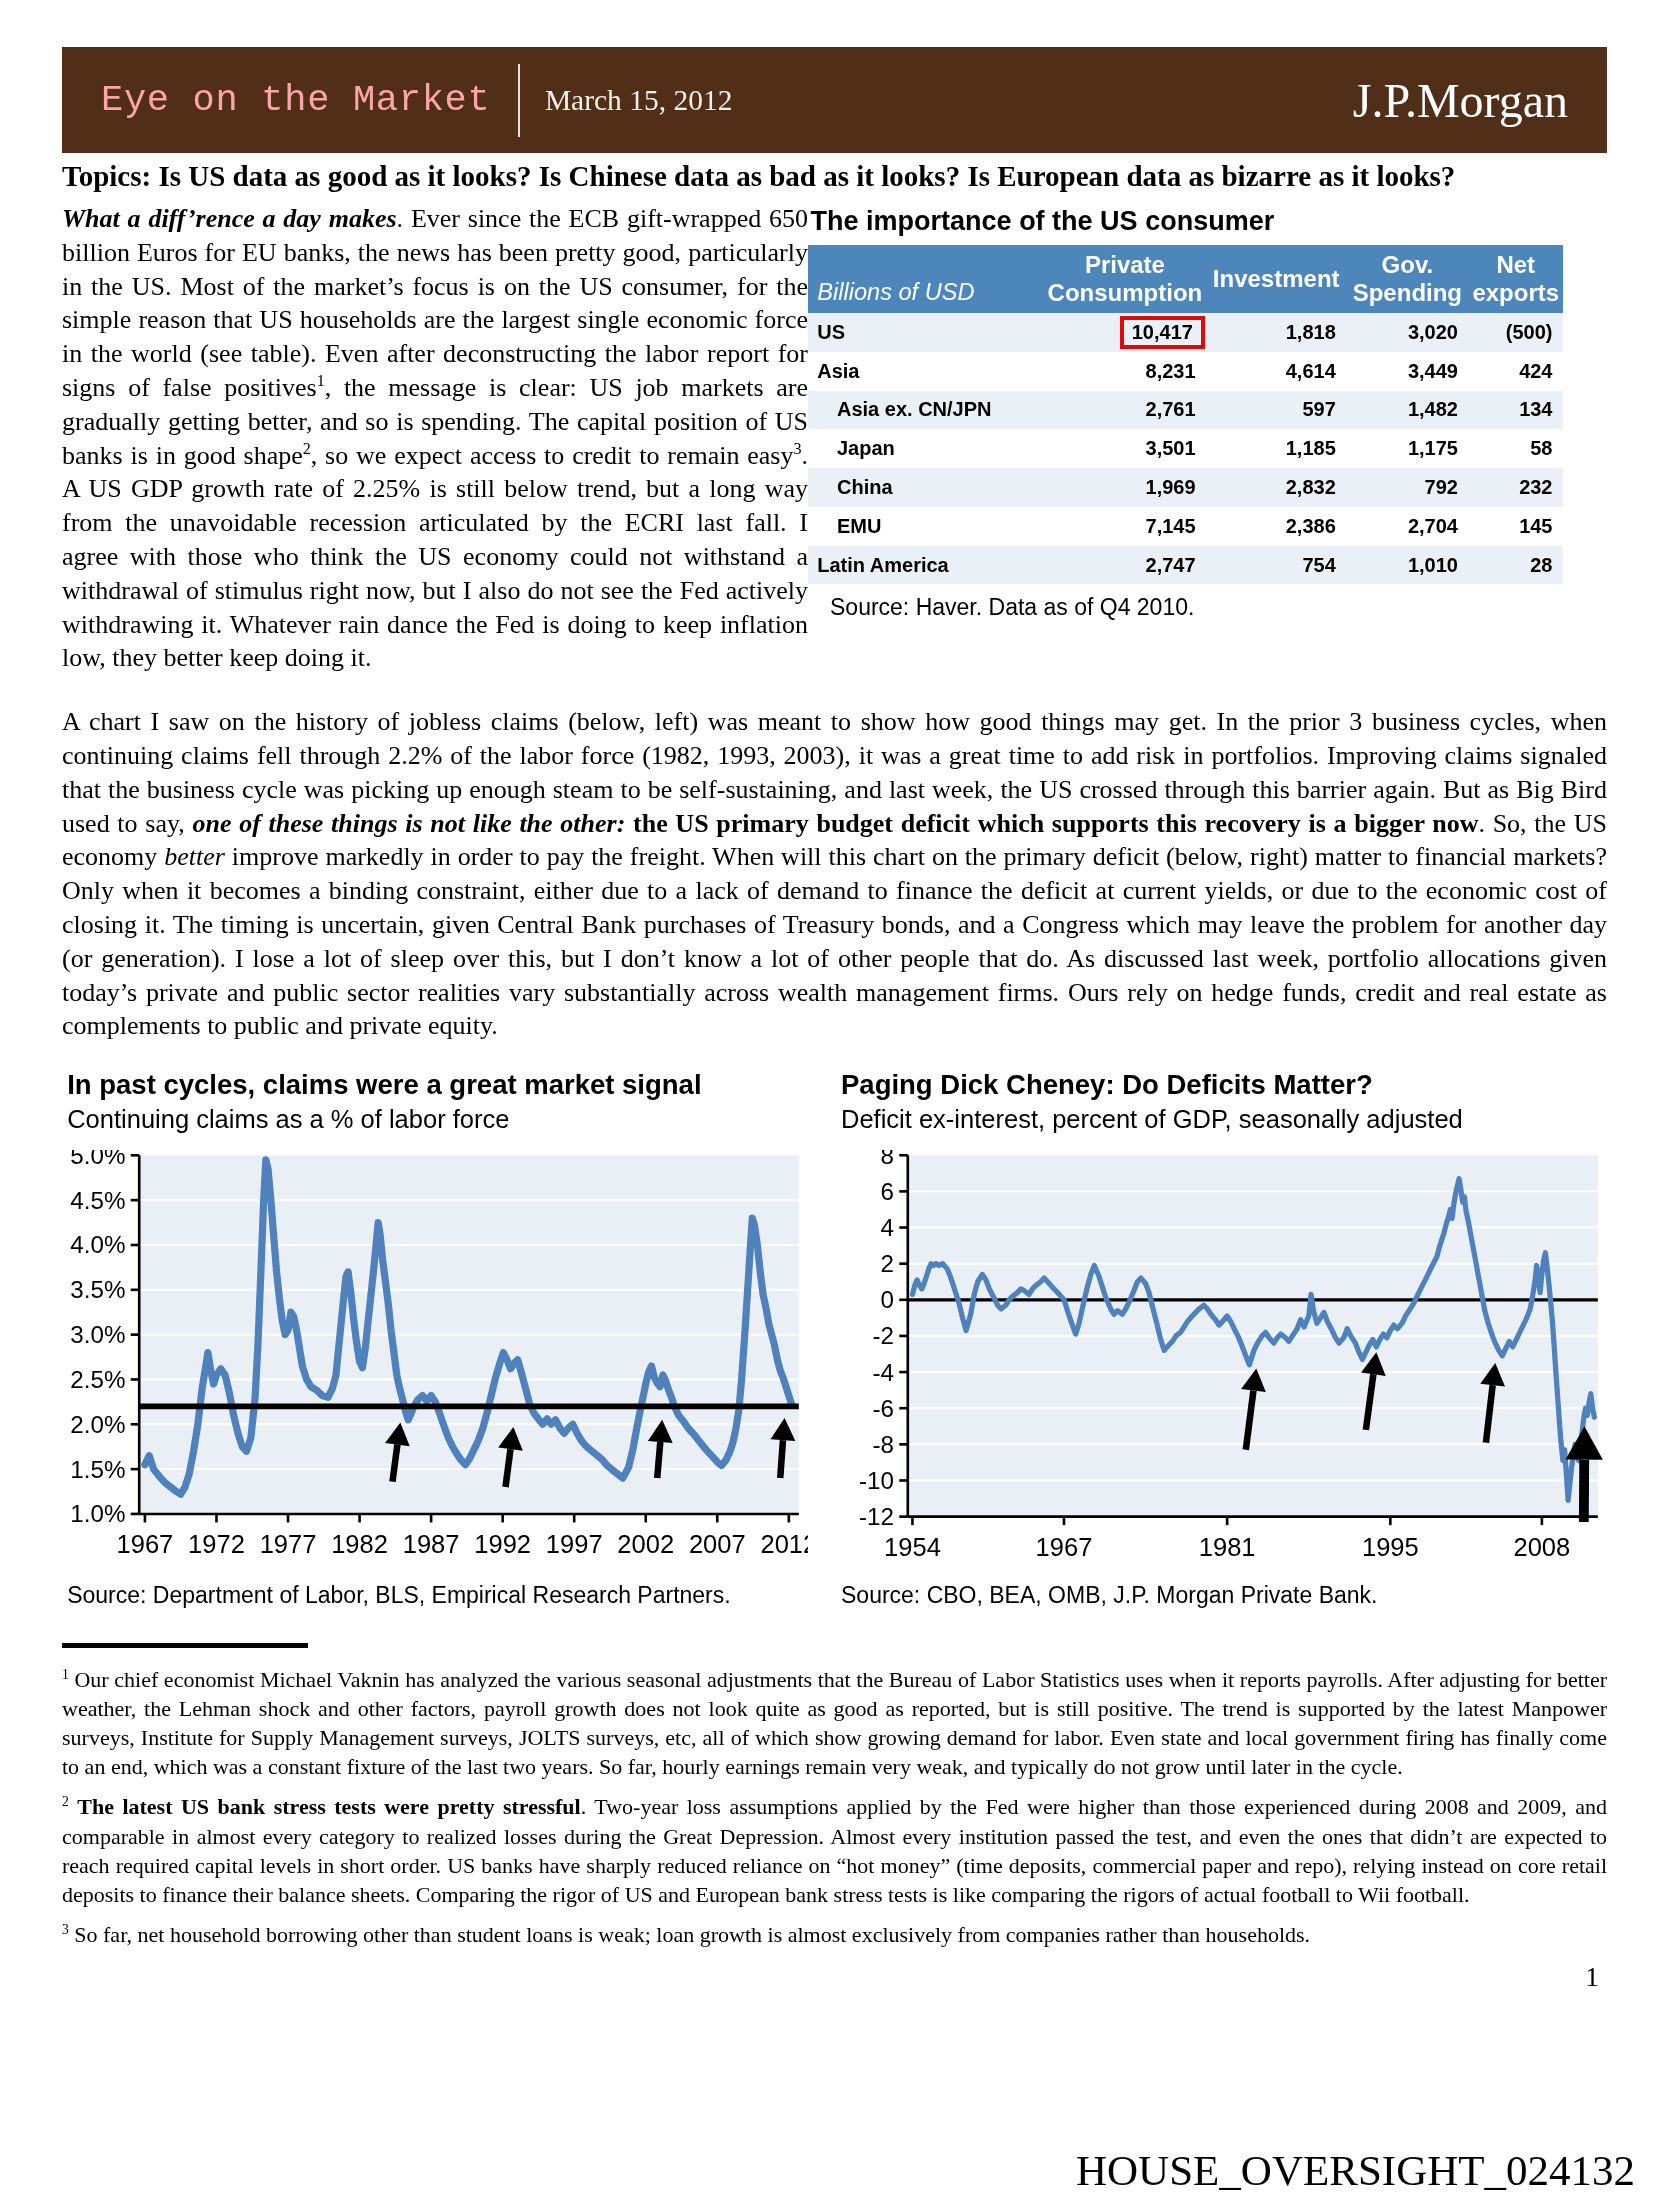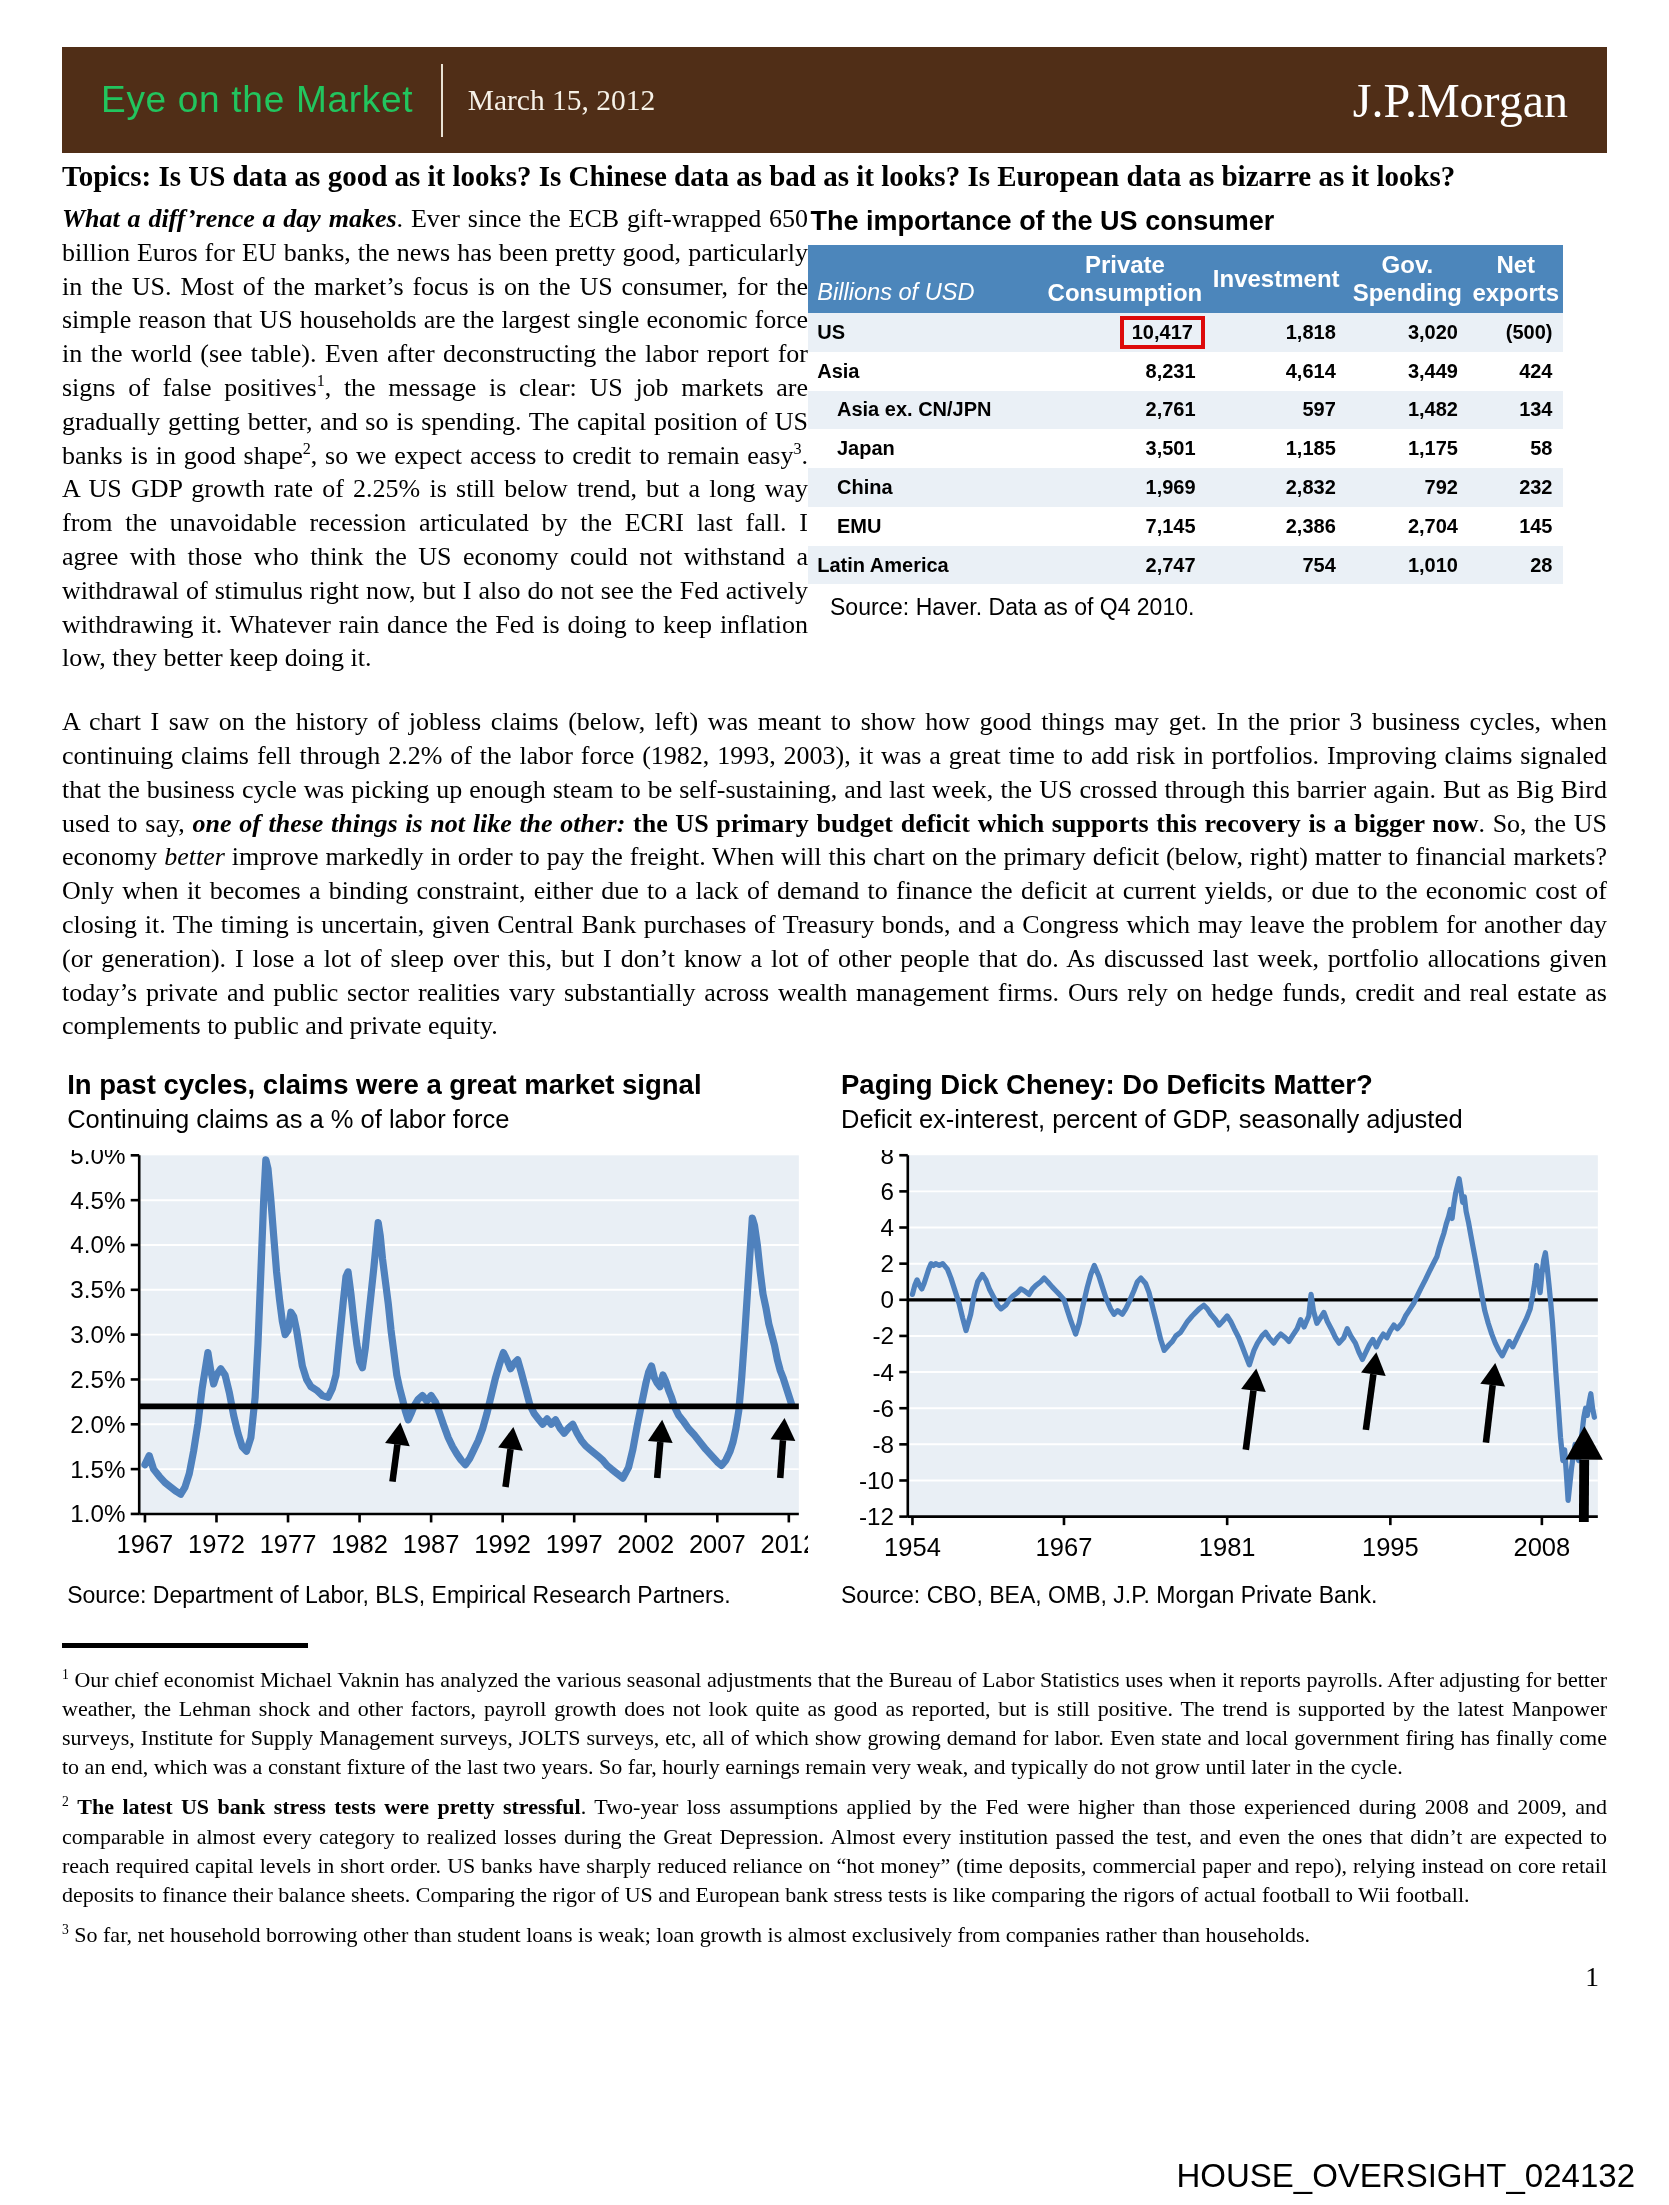--- a/index.html
+++ b/index.html
@@ -7,21 +7,21 @@
   body {
     width:1669px; height:2205px; position:relative; overflow:hidden;
     font-family:"Liberation Serif", serif; color:#000;
     padding:47px 62px 0 62px;
   }
   
   .banner {
     background:#502e17; height:106px; display:flex; align-items:center;
     padding:0 39px; margin-bottom:6.5px;
   }
-  .banner .brand { font-family:Liberation Sans, sans-serif; font-size:37px; color:#22c55e; letter-spacing:0.7px; }
+  .banner .brand { font-family:Liberation Mono, monospace; font-size:37px; color:#fca5a5; letter-spacing:0.7px; }
   .banner .divider { width:2px; height:73px; background:#e9e2d4; margin:0 25px 0 27.5px; }
   .banner .date { font-size:29.5px; color:#f6f1e7; }
   .banner .logo { margin-left:auto; font-family:"Liberation Serif", serif; font-size:48px; color:#ffffff; letter-spacing:0px; }
   
   .topics { font-size:29px; font-weight:bold; line-height:1.15; margin-bottom:9.2px; }
   
   .twocol { display:flex; margin-bottom:30px; }
   .coltext { width:746px; font-size:26px; line-height:1.3; text-align:justify; }
   .coltable { width:755px; }
   .tbl-title { font-family:"Liberation Sans", sans-serif; font-size:27px; font-weight:bold; margin:3.9px 0 7.9px 2.6px; }
@@ -48,21 +48,21 @@
   .c-title { font-size:27.5px; font-weight:bold; margin-bottom:3.9px; }
   .c-sub { font-size:25.5px; margin-bottom:16px; }
   .c-src { font-size:23px; margin-top:10.5px; }
   .chart-fig.left .c-title, .chart-fig.left .c-sub, .chart-fig.left .c-src { padding-left:5.2px; }
   
   .fn-sep { width:246px; border-top:5.9px solid #000; margin:34px 0 17px 0; }
   .footnote { font-size:22px; line-height:1.32; text-align:justify; margin-bottom:11.8px; }
   sup { font-size:62%; vertical-align:super; line-height:0; }
   .seg-b { font-weight:bold; } .seg-i { font-style:italic; } .seg-bi { font-weight:bold; font-style:italic; }
   .page-num { text-align:right; font-size:27.5px; margin-top:9.2px; padding-right:7.9px; }
-  .stamp { position:absolute; right:34px; bottom:10.5px; font-family:Liberation Sans, sans-serif; font-size:33px; }
+  .stamp { position:absolute; right:34px; bottom:10.5px; font-family:Liberation Serif, serif; font-size:43px; }
 </style>
 </head>
 <body>
 
 <header class="banner">
   <span class="brand">Eye on the Market</span>
   <span class="divider"></span>
   <span class="date">March 15, 2012</span>
   <span class="logo">J.P.Morgan</span>
 </header>

